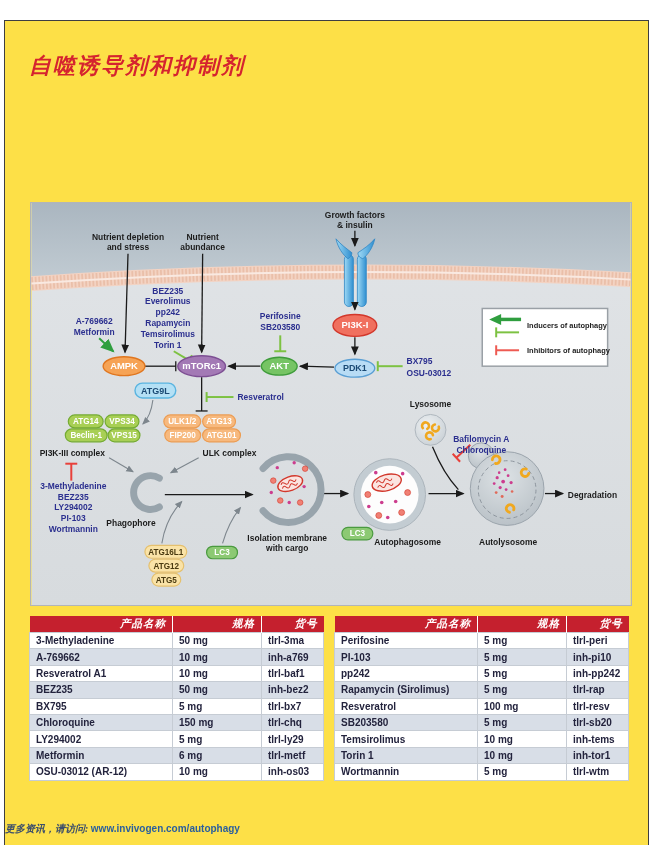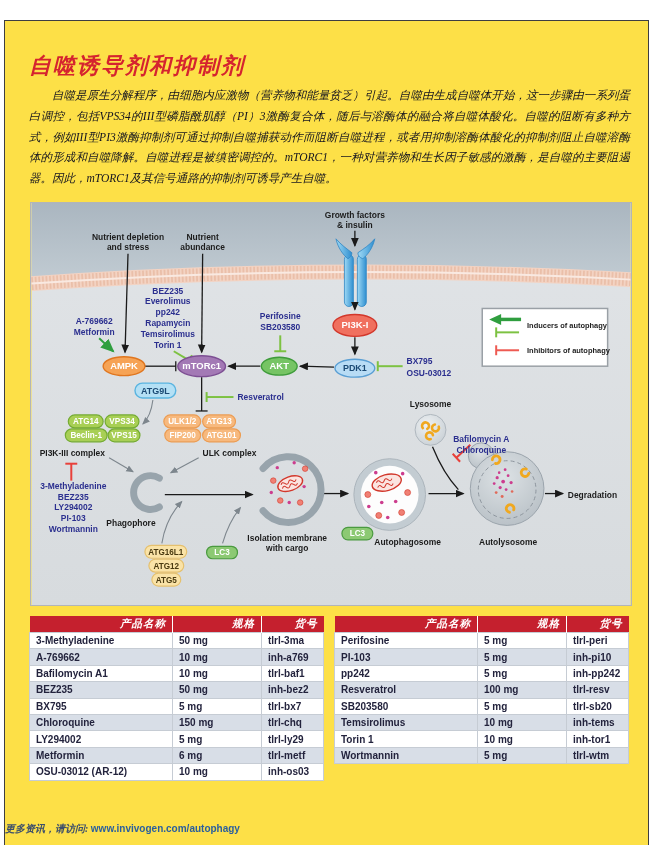--- a/index.html
+++ b/index.html
@@ -41,21 +41,20 @@
   .footer{position:absolute;left:0;top:801px;width:629px;text-align:left;font-size:10px;}
   .footer .cn{font-family:"Liberation Serif",serif;font-style:italic;font-weight:bold;color:#3d4f6b;}
   .footer .url{font-weight:bold;color:#2a5f9e;}
 </style>
 </head>
 <body>
 
 <div class="page">
 
   <div class="title">自噬诱导剂和抑制剂</div>
-  <p class="para">自噬是原生分解程序，由细胞内应激物（营养物和能量贫乏）引起。自噬由生成自噬体开始，这一步骤由一系列蛋白调控，包括VPS34的III型磷脂酰肌醇（PI）3激酶复合体，随后与溶酶体的融合将自噬体酸化。自噬的阻断有多种方式，例如III型PI3激酶抑制剂可通过抑制自噬捕获动作而阻断自噬进程，或者用抑制溶酶体酸化的抑制剂阻止自噬溶酶体的形成和自噬降解。自噬进程是被缜密调控的。mTORC1，一种对营养物和生长因子敏感的激酶，是自噬的主要阻遏器。因此，mTORC1及其信号通路的抑制剂可诱导产生自噬。</p>
 
   <div class="diagram">
     <svg width="602" height="404" viewBox="0 0 602 404" xmlns="http://www.w3.org/2000/svg">
       <defs>
         <linearGradient id="bgGrad" x1="0" y1="0" x2="0" y2="1">
           <stop offset="0" stop-color="#e1e4e7"></stop>
             <stop offset="1" stop-color="#d7dbde"></stop>
         </linearGradient>
         <linearGradient id="exGrad" x1="0" y1="0" x2="0" y2="1">
           <stop offset="0" stop-color="#aab6c0"></stop>
@@ -352,21 +351,21 @@
           <td>3-Methyladenine</td>
           <td>50 mg</td>
           <td>tlrl-3ma</td>
         </tr>
       <tr>
           <td>A-769662</td>
           <td>10 mg</td>
           <td>inh-a769</td>
         </tr>
       <tr>
-          <td>Bafilomycin A1</td>
+          <td>Resveratrol A1</td>
           <td>10 mg</td>
           <td>tlrl-baf1</td>
         </tr>
       <tr>
           <td>BEZ235</td>
           <td>50 mg</td>
           <td>inh-bez2</td>
         </tr>
       <tr>
           <td>BX795</td>
@@ -419,20 +418,25 @@
           <td>PI-103</td>
           <td>5 mg</td>
           <td>inh-pi10</td>
         </tr>
       <tr>
           <td>pp242</td>
           <td>5 mg</td>
           <td>inh-pp242</td>
         </tr>
       <tr>
+          <td>Rapamycin (Sirolimus)</td>
+          <td>5 mg</td>
+          <td>tlrl-rap</td>
+        </tr>
+      <tr>
           <td>Resveratrol</td>
           <td>100 mg</td>
           <td>tlrl-resv</td>
         </tr>
       <tr>
           <td>SB203580</td>
           <td>5 mg</td>
           <td>tlrl-sb20</td>
         </tr>
       <tr>

